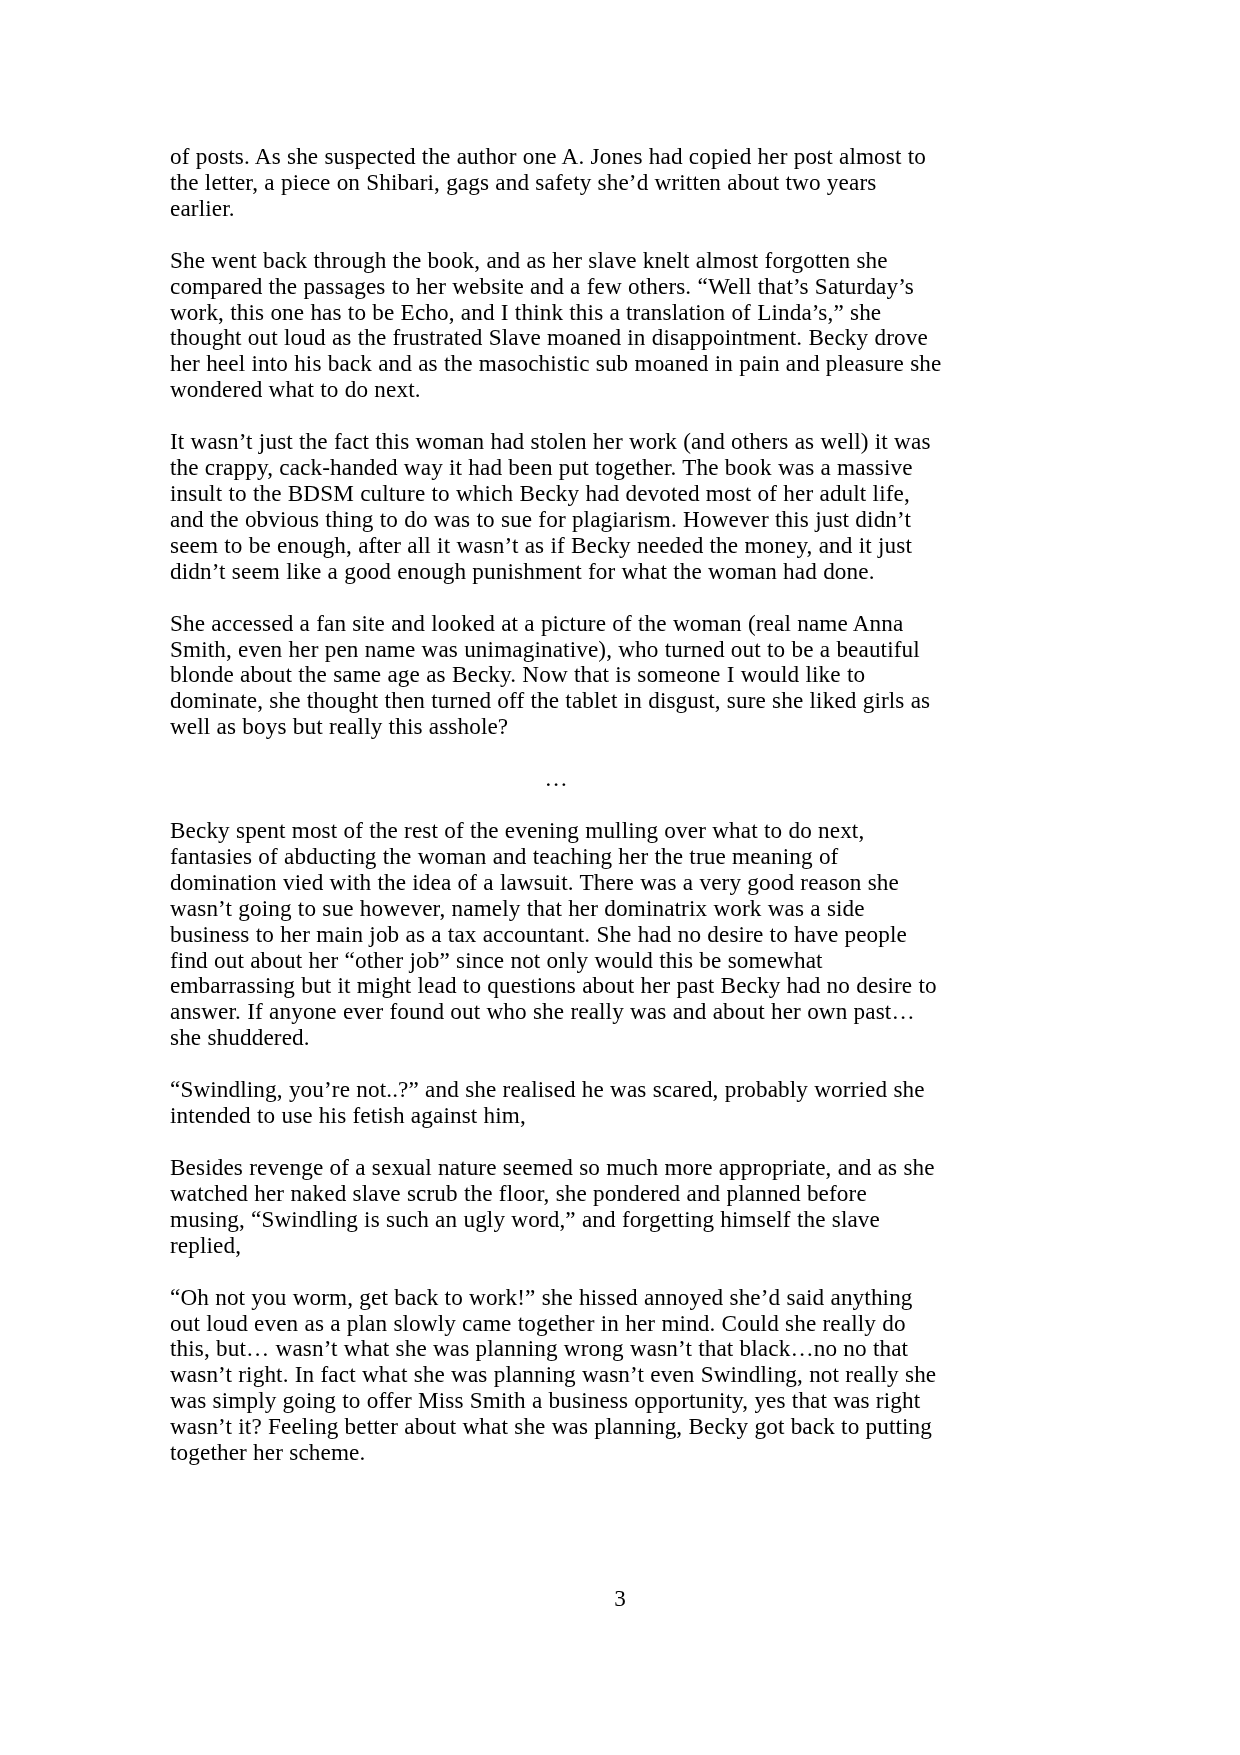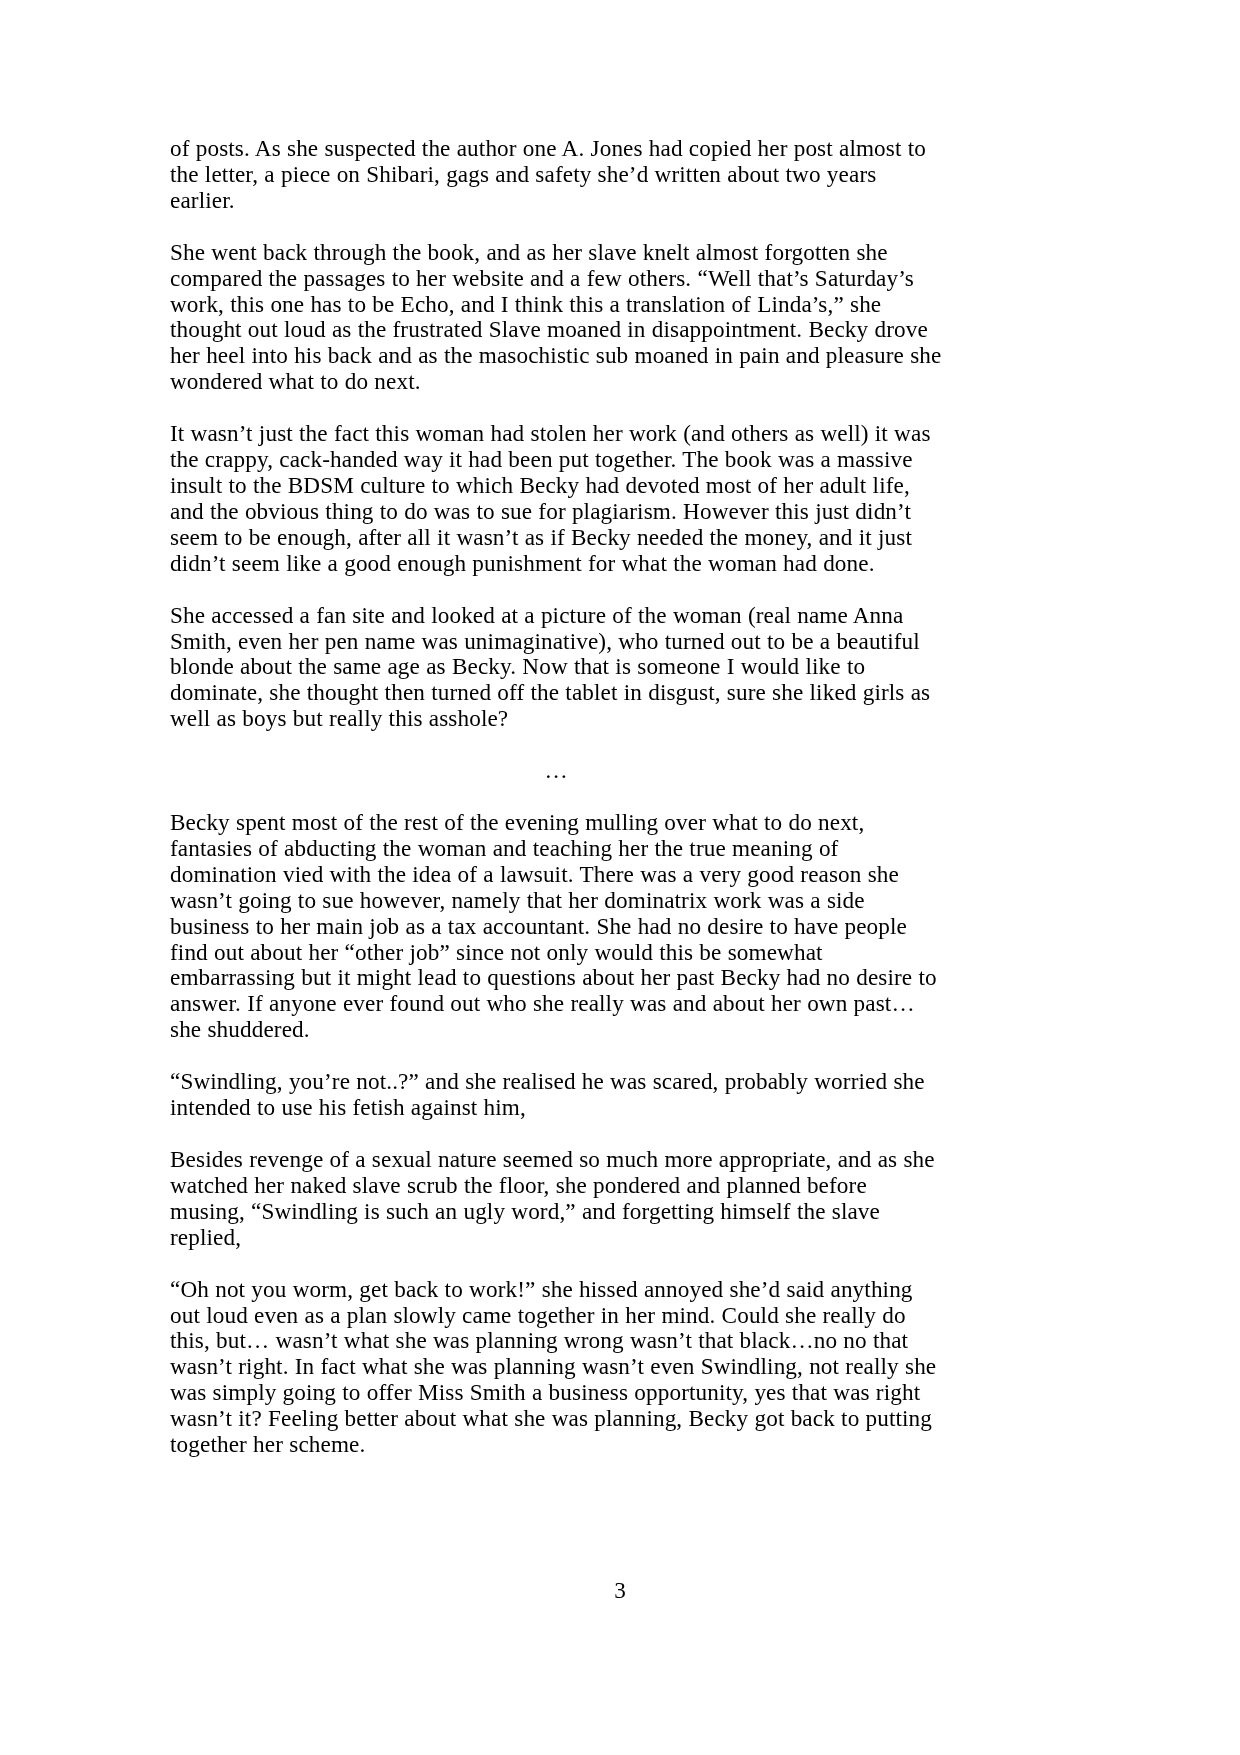--- a/index.html
+++ b/index.html
@@ -11,21 +11,21 @@
     width: 1240px;
     height: 1755px;
     position: relative;
     font-family: "Liberation Serif", "DejaVu Serif", serif;
     color: #000000;
     -webkit-font-smoothing: antialiased;
   }
   .page {
     position: absolute;
     left: 0;
-    top: 4px;
+    top: 12px;
     width: 1240px;
     height: 1414px;
     background: #ffffff;
     box-sizing: border-box;
   }
   .text-column {
     position: absolute;
     left: 170px;
     top: 132px;
     width: 772px;

